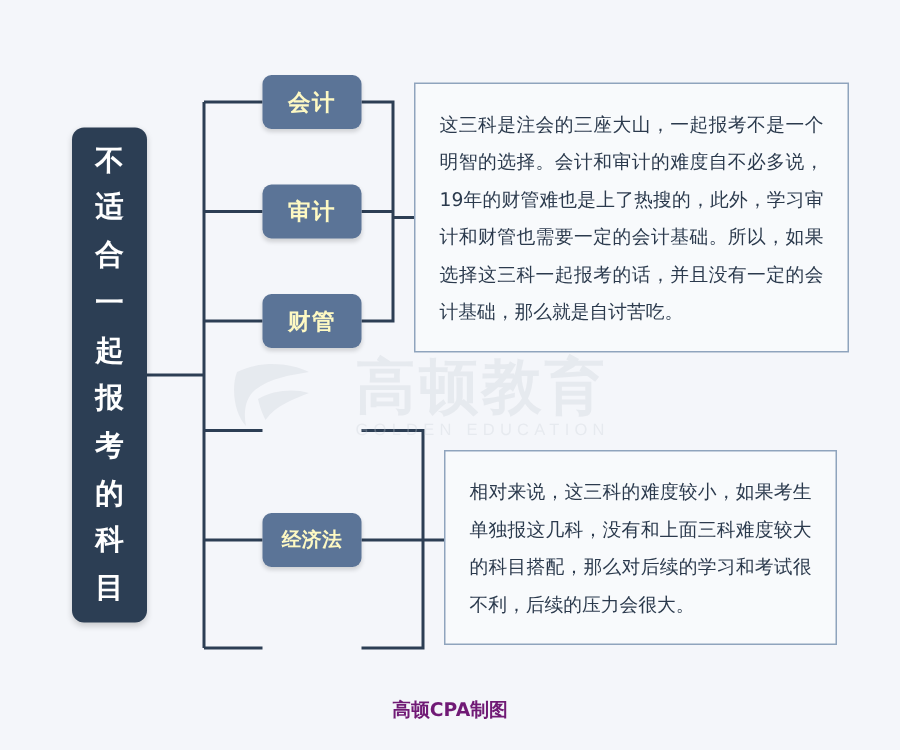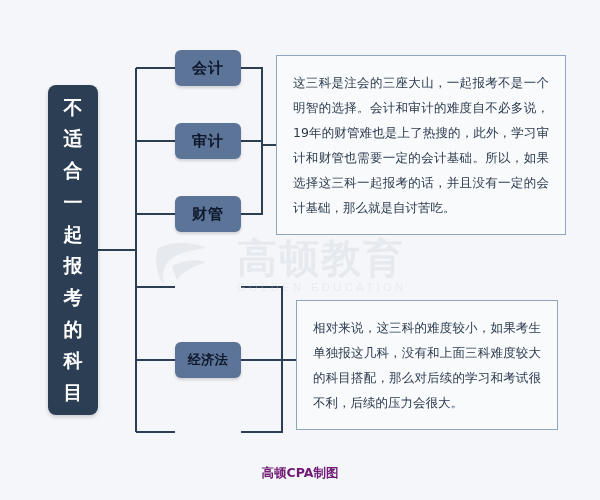--- a/index.html
+++ b/index.html
@@ -85,21 +85,21 @@
     line-height: 1;
   }
   
   .node {
     position: absolute;
     left: 175px;
     width: 66px;
     height: 36px;
     background: #5b7497;
     border-radius: 6px;
-    color: #0f172a;
+    color: #fef9c3;
     font-size: 15px;
     font-weight: 700;
     display: flex;
     align-items: center;
     justify-content: center;
     letter-spacing: 1px;
     z-index: 3;
     box-shadow: 0 2px 3px rgba(0,0,0,0.15);
   }
   .node.small-text {

